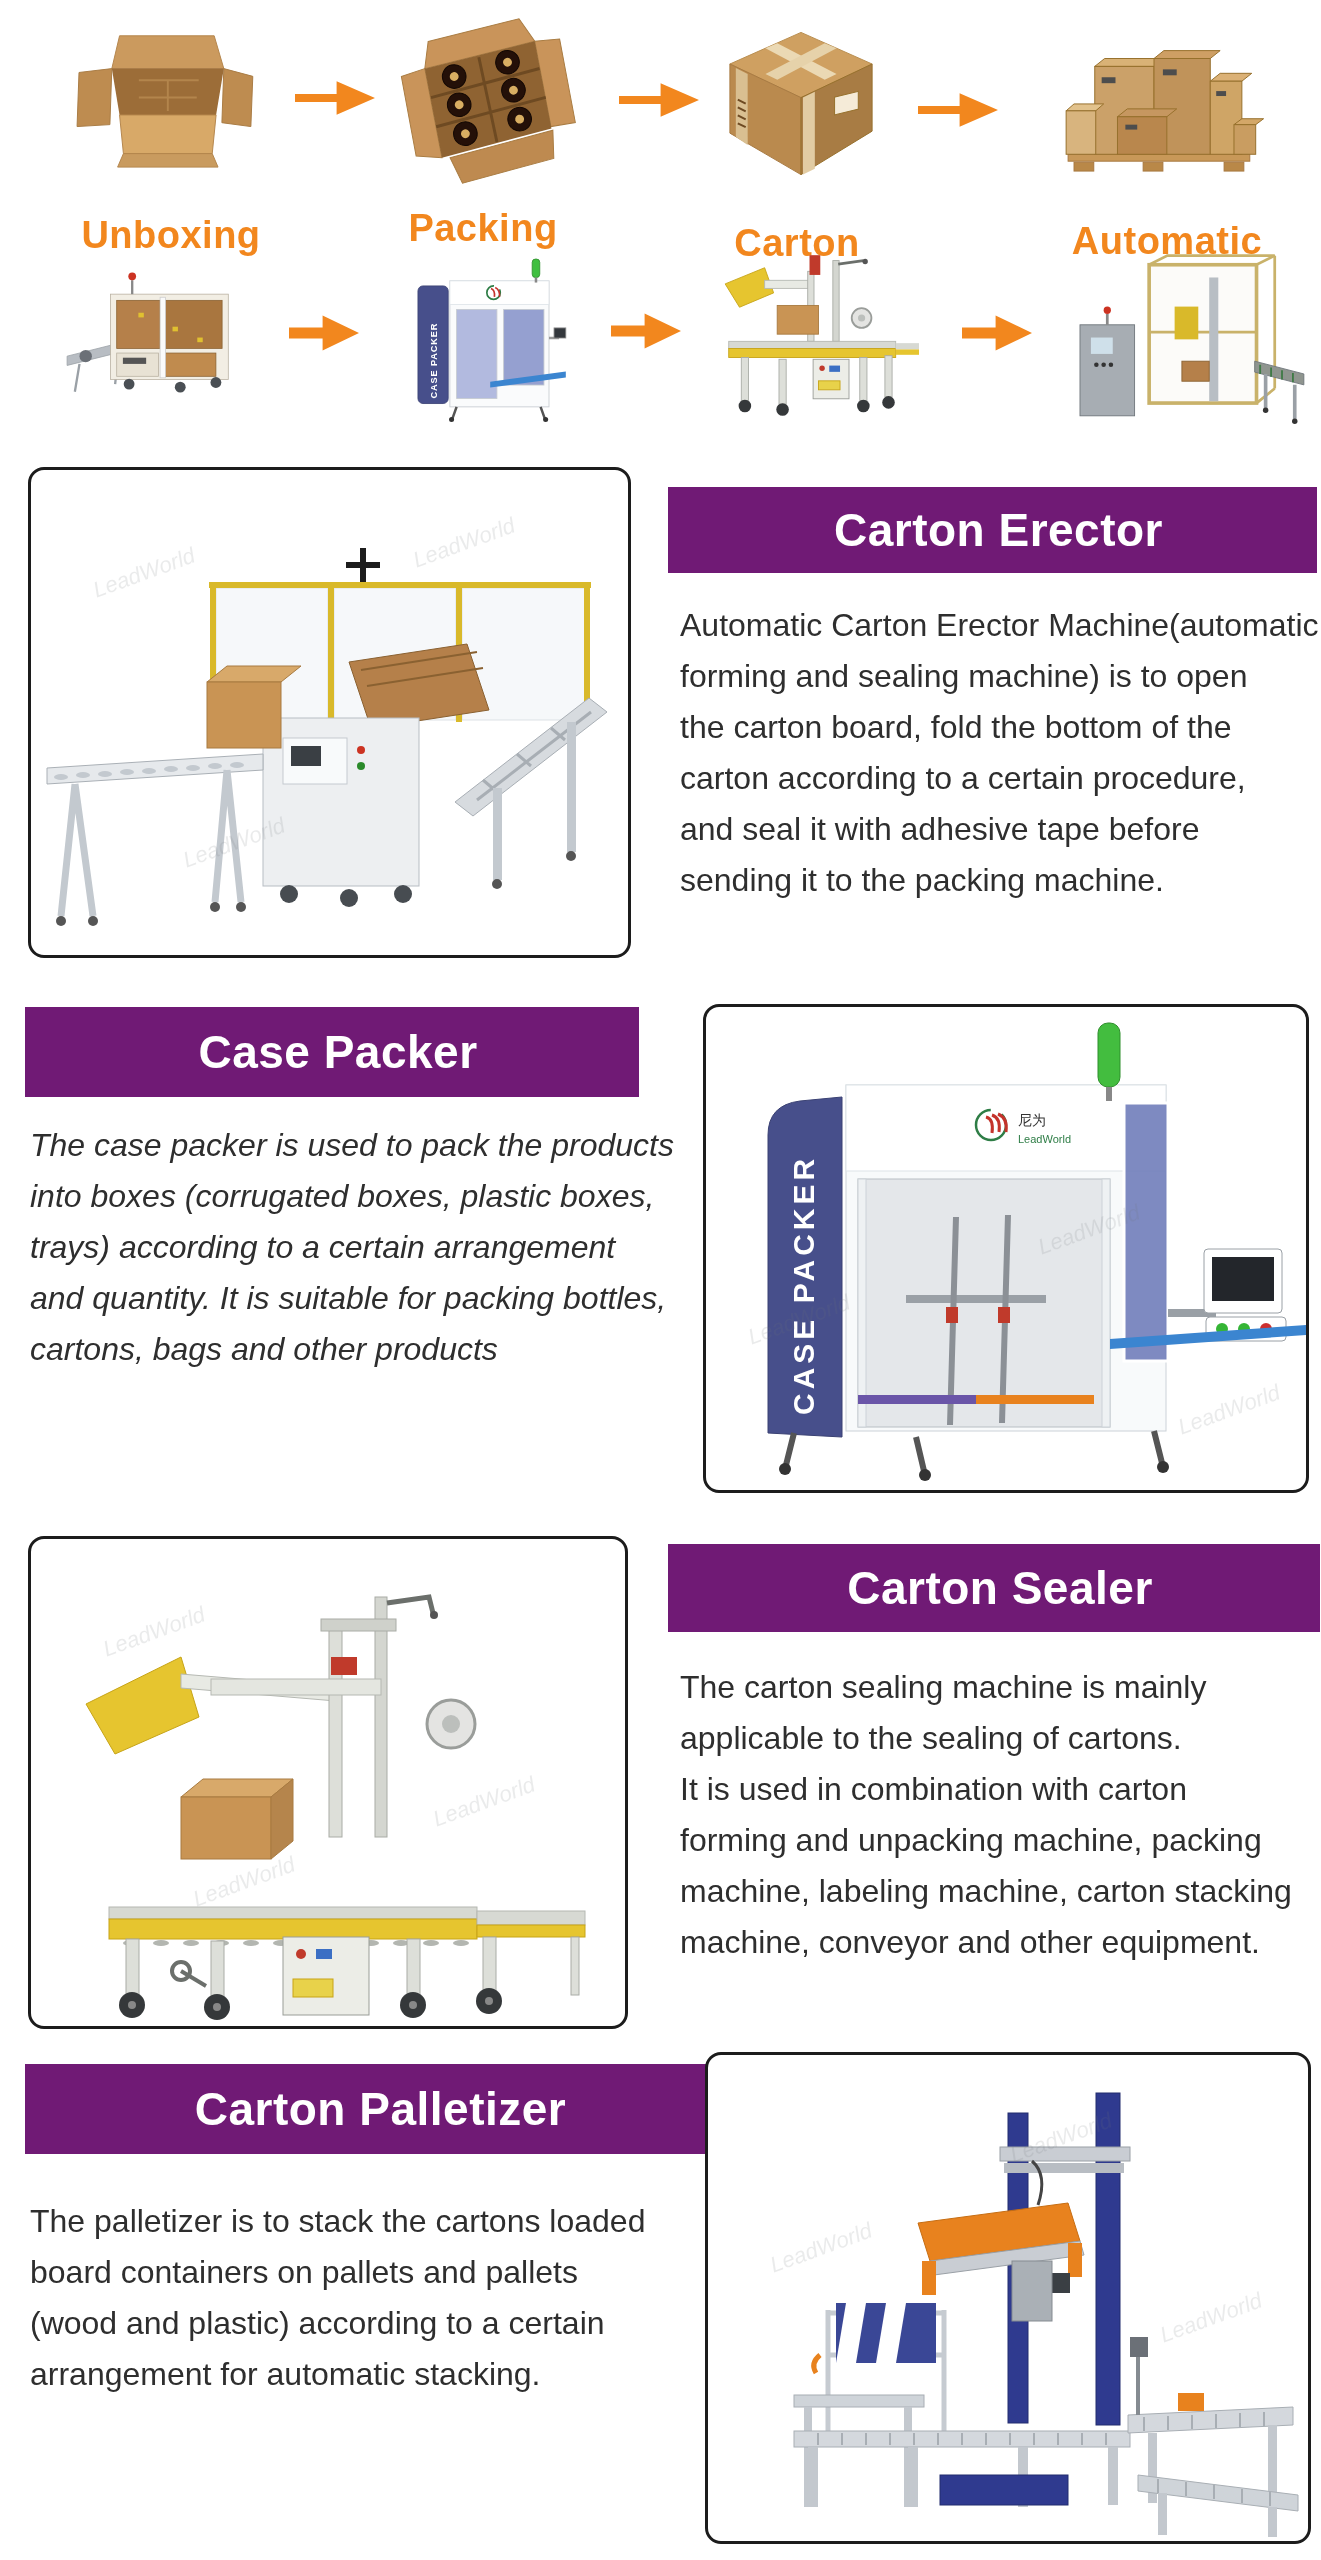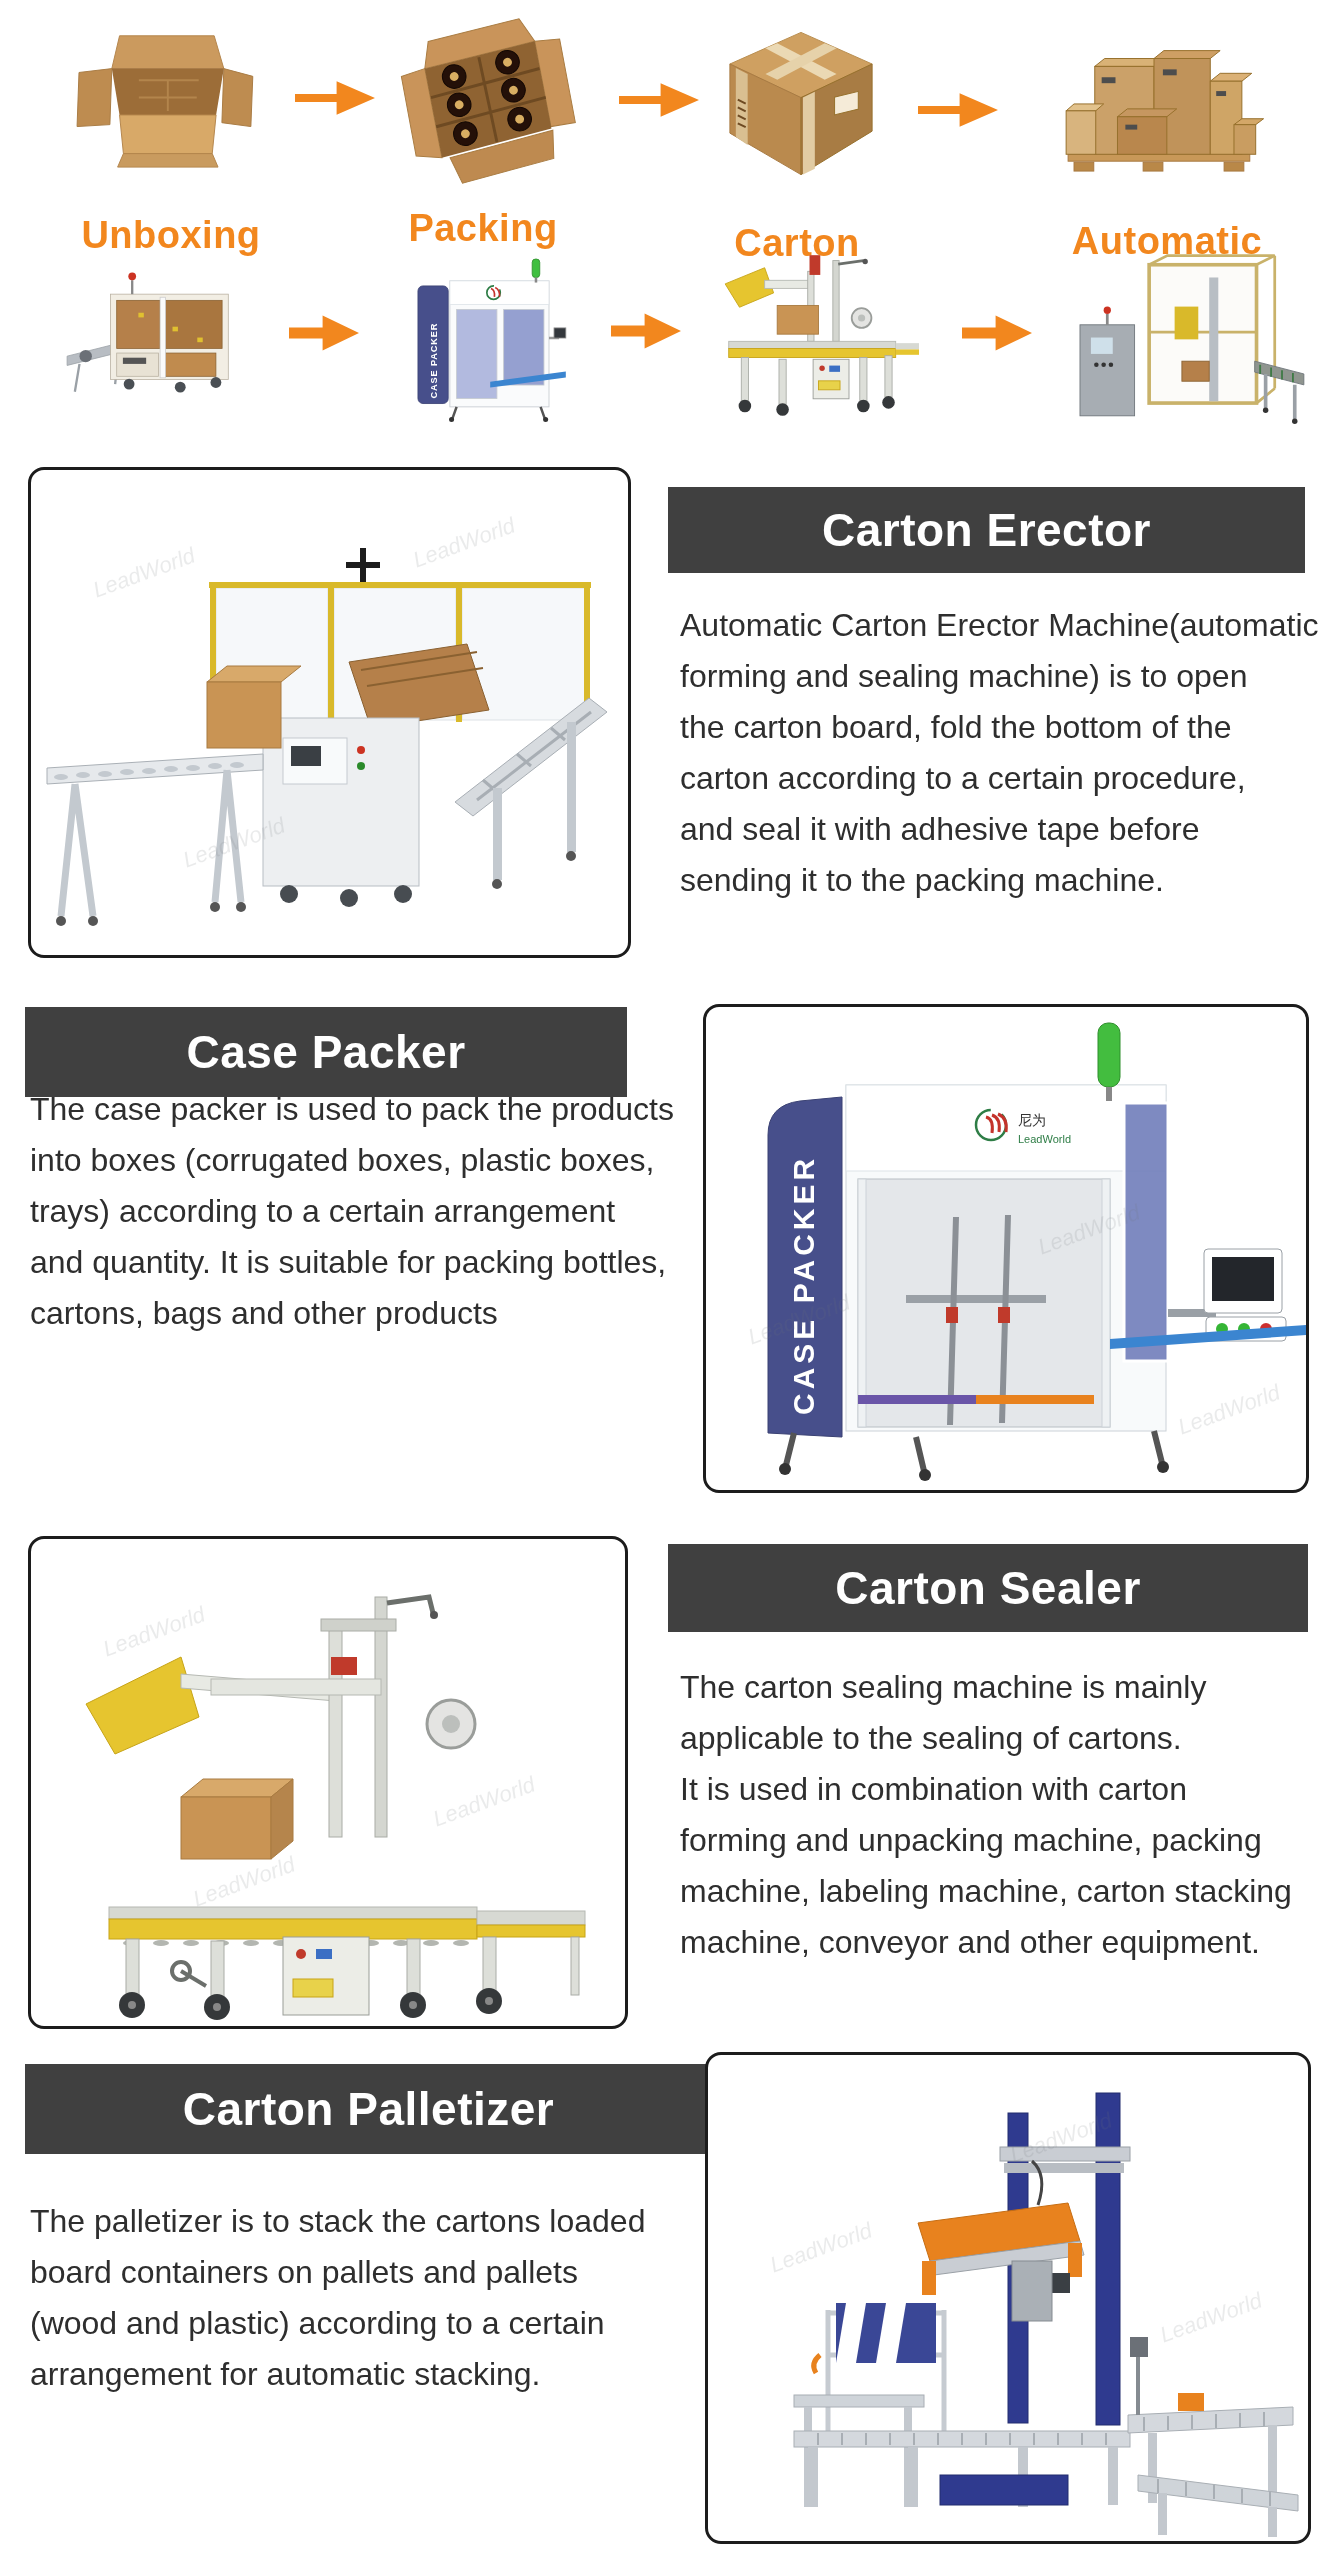--- a/index.html
+++ b/index.html
@@ -7,23 +7,24 @@
     position:relative;width:1321px;height:2560px;background:#ffffff;
     font-family:"Liberation Sans",sans-serif;overflow:hidden;
   }
   .flow-label{
     position:absolute;color:#F2871E;font-weight:700;font-size:38px;
     text-align:center;letter-spacing:.5px;
   }
   .arrow{position:absolute;}
   .arrow svg{width:100%;height:100%;display:block;}
   .title-band{
-    position:absolute;background:#404040;color:#ffffff;font-weight:700;
+    position:absolute;background:#701a75;color:#ffffff;font-weight:700;
     font-size:46px;display:flex;align-items:center;justify-content:center;
     letter-spacing:.5px;
+    padding-left:12px;
   }
   .desc{
     position:absolute;font-size:32px;line-height:51px;color:#2E2E2E;
     white-space:pre-line;
   }
   .img-card{
     position:absolute;border:3px solid #1C1C1C;border-radius:16px;
     background:#ffffff;overflow:hidden;
   }
   .img-card svg{width:100%;height:100%;display:block;}
@@ -324,21 +325,21 @@
     <div class="desc" style="left:680px;top:600px;width:640px;">Automatic Carton Erector Machine(automatic
 forming and sealing machine) is to open
 the carton board, fold the bottom of the
 carton according to a certain procedure,
 and seal it with adhesive tape before
 sending it to the packing machine.</div>
   </section>
 
   <section>
     <div class="title-band" style="left:25px;top:1007px;width:602px;height:90px;">Case Packer</div>
-    <div class="desc" style="left:30px;top:1084px;width:660px;">The case packer is used to pack the products
+    <div class="desc" style="left:30px;top:1120px;width:660px;font-style:italic;">The case packer is used to pack the products
 into boxes (corrugated boxes, plastic boxes,
 trays) according to a certain arrangement
 and quantity. It is suitable for packing bottles,
 cartons, bags and other products</div>
     <div class="img-card" style="left:703px;top:1004px;width:600px;height:483px;">
       <svg viewBox="0 0 600 483" preserveAspectRatio="xMidYMid meet">
         <rect x="140" y="78" width="320" height="346" fill="#F8FAFB" stroke="#CCD2D8"></rect>
         <rect x="140" y="78" width="320" height="86" fill="#FFFFFF" stroke="#DDE3E8"></rect>
         <circle cx="285" cy="118" r="15" stroke="#2E7D46" stroke-width="2.5" fill="none" stroke-dasharray="70 12"></circle>
         <path d="M280,110 q8,2 6,16 M286,108 q9,3 7,17 M292,107 q10,4 8,18" stroke="#C4332B" stroke-width="3" fill="none"></path>

